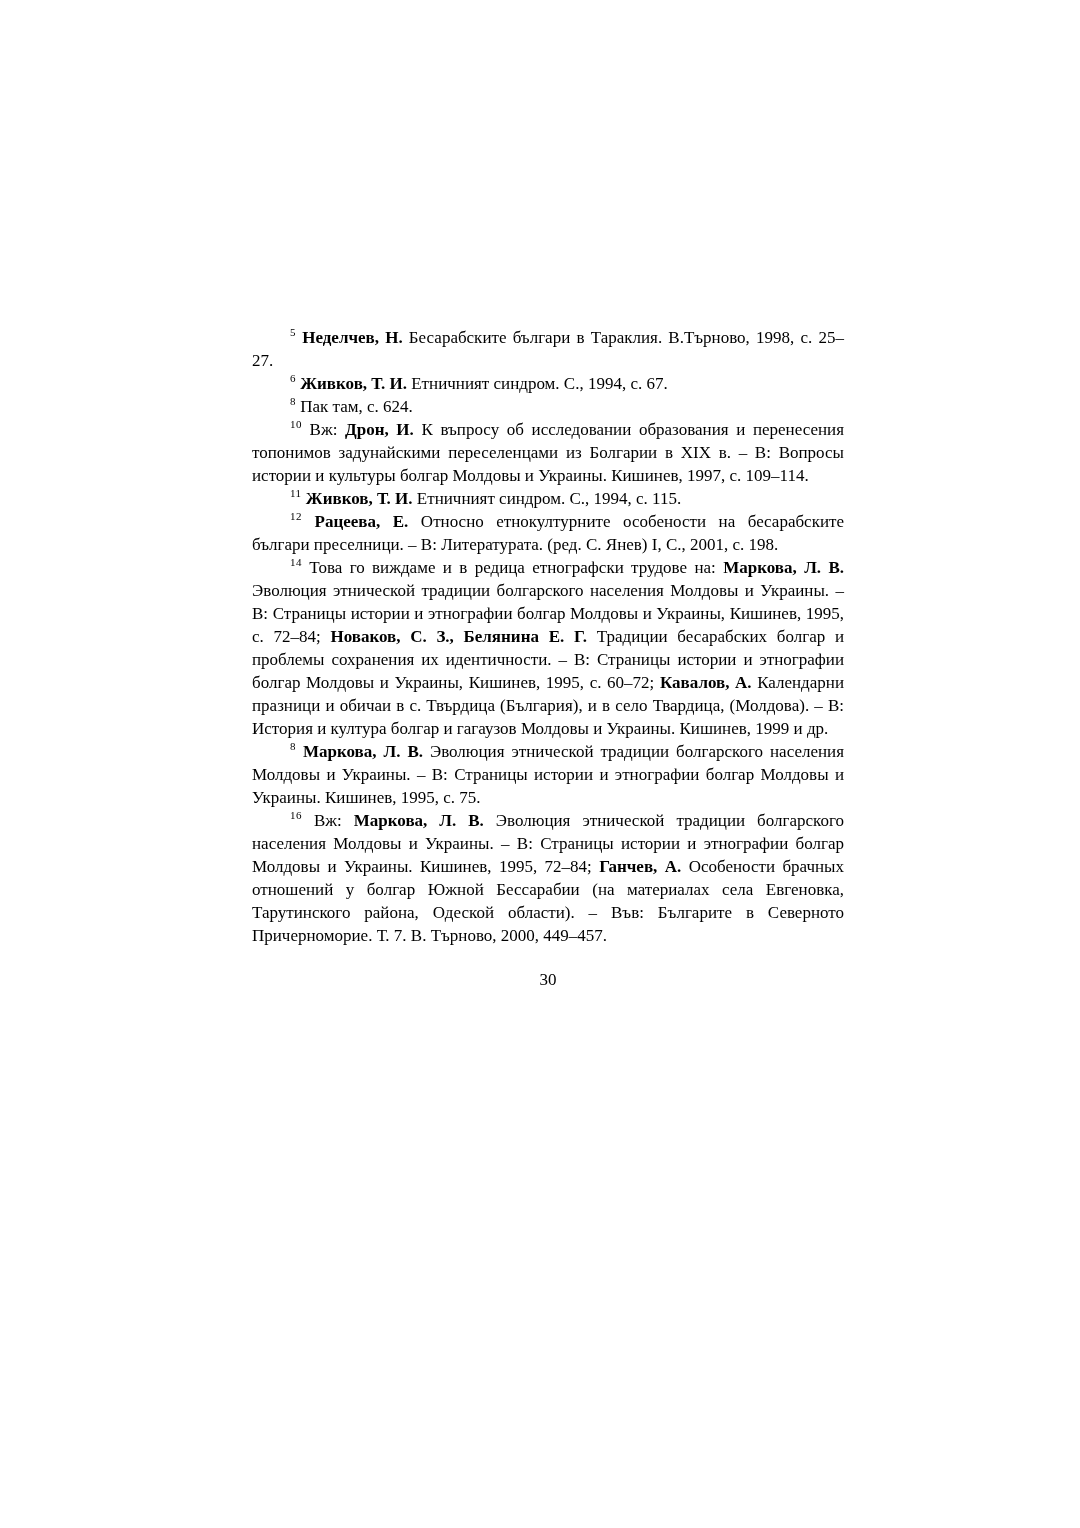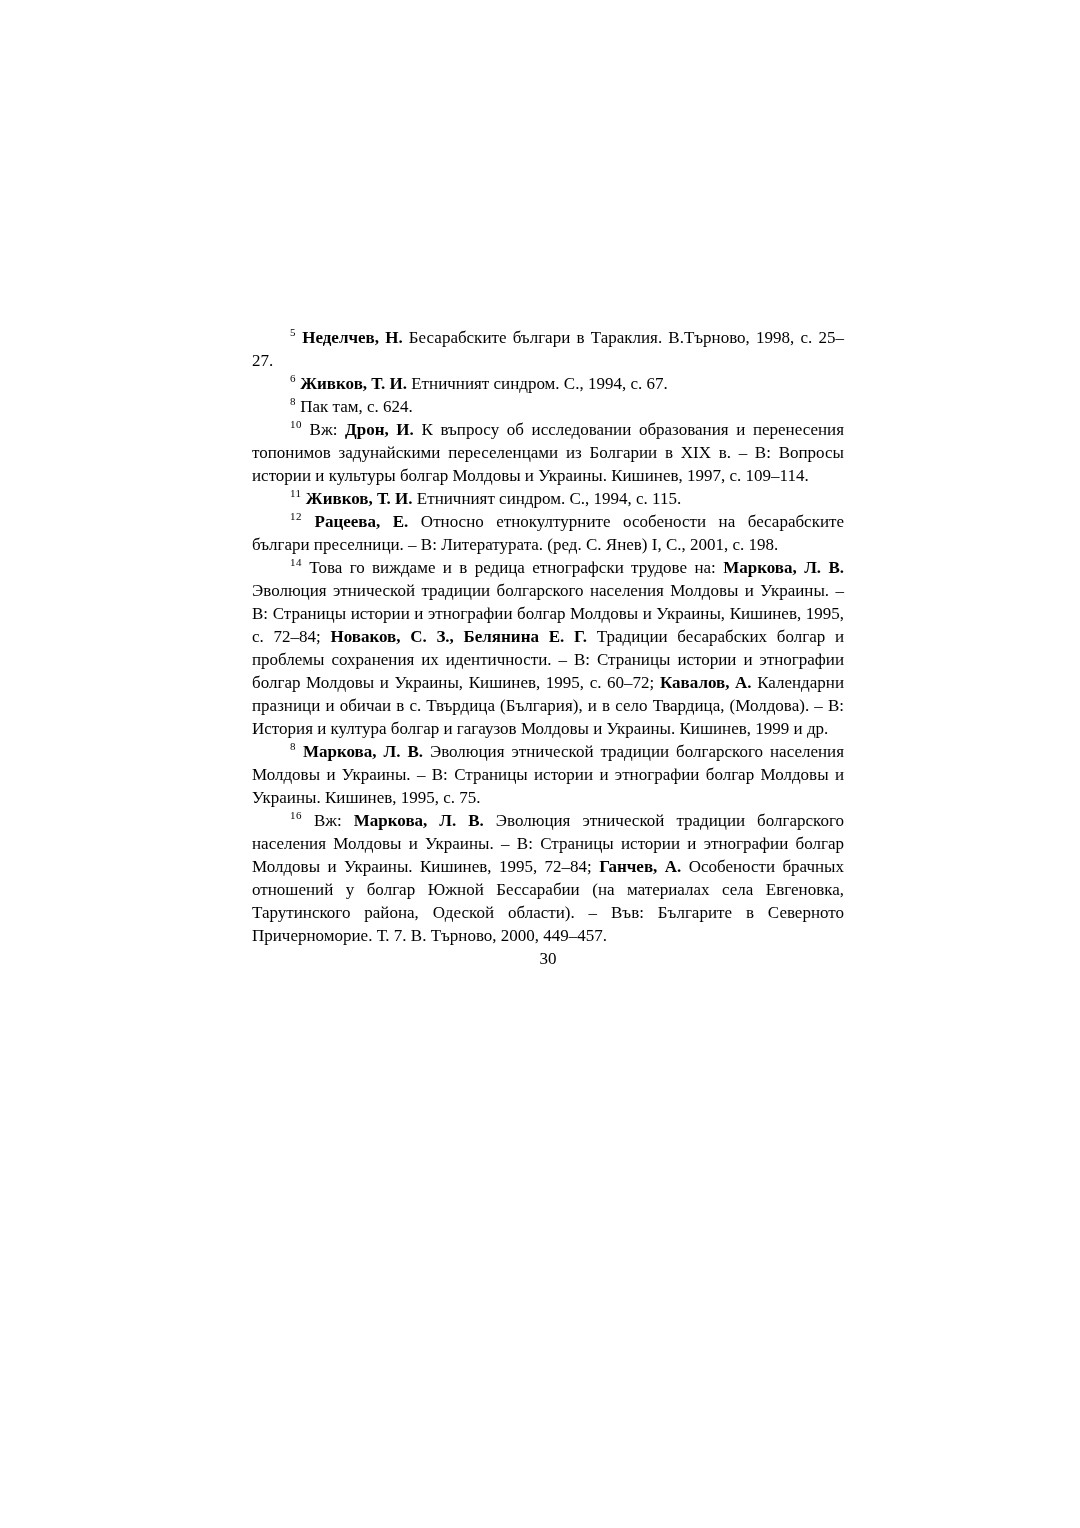--- a/index.html
+++ b/index.html
@@ -33,20 +33,21 @@
   .footnote .bold {
     font-weight: bold;
   }
   sup.fn-num {
     font-size: 11px;
     line-height: 0;
     vertical-align: super;
     letter-spacing: 0.5px;
   }
   .page-number {
+    margin-top: 21px;
     text-align: center;
     font-size: 17px;
     line-height: 23px;
   }
 </style>
 </head>
 <body>
 
 <div class="page">
   <div class="text-block">

